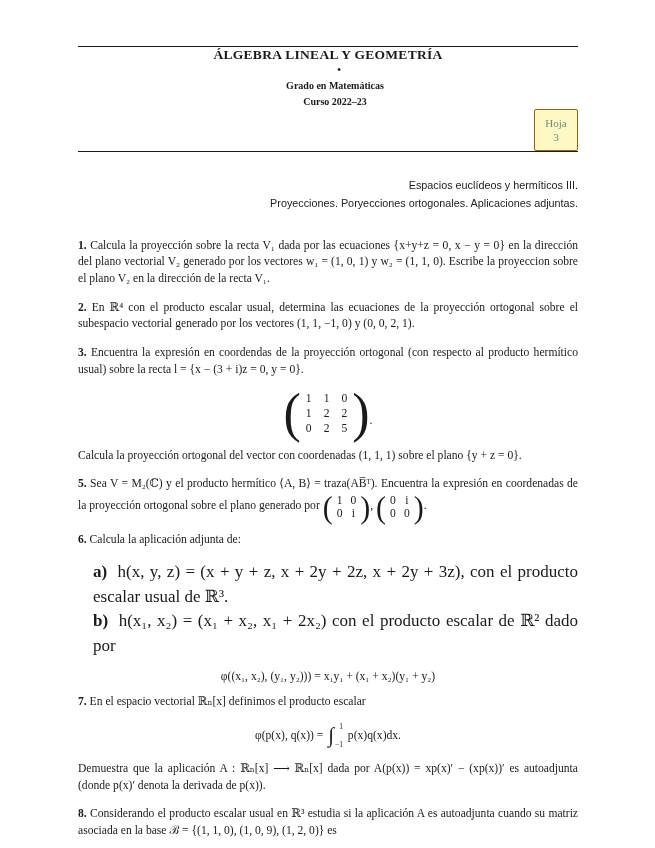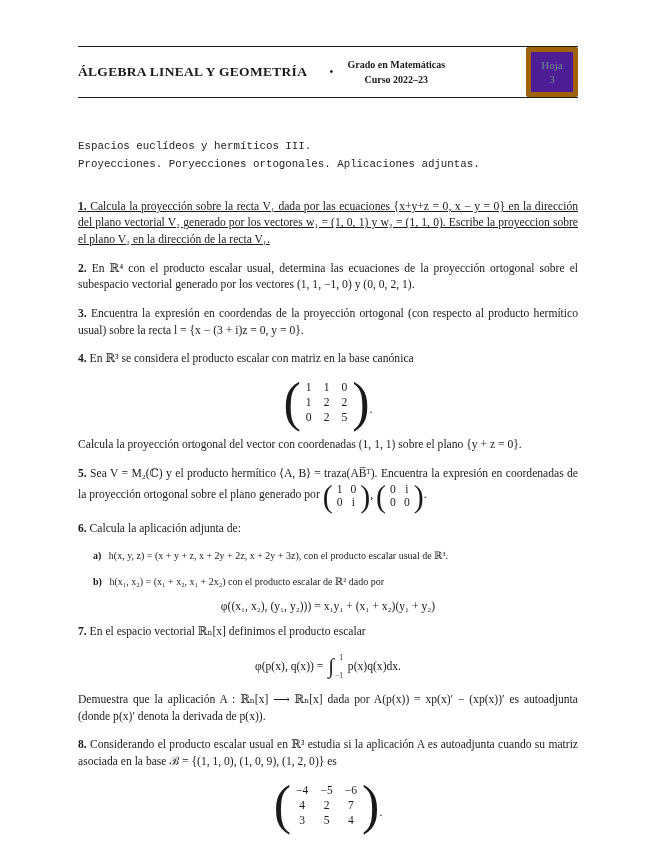--- a/index.html
+++ b/index.html
@@ -5,42 +5,42 @@
   html, body { margin:0; padding:0; background:#ffffff; }
   body {
     width:655px; height:848px; overflow:hidden;
     font-family:"Liberation Serif", "DejaVu Serif", serif;
     color:#1a1a1a;
   }
   .page { box-sizing:border-box; width:655px; padding:46px 77px 30px 78px; }
 
   .rule { border-top:1px solid #1a1a1a; height:0; }
 
-  .header { display:flex; align-items:center; min-height:44px; }
+  .header { display:flex; align-items:center; min-height:44px;flex-direction:column; }
   .header-title { font-weight:700; font-size:13.5px; letter-spacing:0.3px; white-space:nowrap; }
   .bullet { margin-left:22px; font-size:12px; }
   .course { margin-left:14px; font-weight:700; font-size:10px; line-height:1.55; text-align:center; }
   .course span { display:block; }
   .badge {
     margin-left:auto; width:42px; height:40px;
-    background:#4c1d95; border:5px solid #a16207; border-radius:2px;
+    background:#fef9c3; border:1px solid #a16207; border-radius:2px;
     display:flex; flex-direction:column; align-items:center; justify-content:center;
     color:#6f8f86; font-size:11px; line-height:1.3; font-weight:400;
   }
 
   .subtitle {
-    margin-top:39px; text-align:left;
-    font-family:Liberation Mono, monospace;
+    margin-top:24px; text-align:right;
+    font-family:Liberation Sans, sans-serif;
     font-size:10.8px; line-height:1.7; color:#222;
   }
 
   .prob { margin-top:6px; text-align:justify; font-size:11.6px; line-height:1.45; }
   .prob b { font-weight:700; }
 
-  .sub-item { margin:11px 0 0 15px; text-align:justify; font-size:10px; line-height:1.45; }
+  .sub-item { margin:0 0 0 15px; text-align:justify; font-size:17px; line-height:1.45; }
   .sub-item b { font-weight:700; margin-right:5px; }
 
   .display { display:flex; justify-content:center; align-items:center; margin:11px 0; }
 
   .matrix { display:inline-flex; align-items:center; vertical-align:middle; }
   .paren { font-weight:300; line-height:0.9; transform:scaleY(1.05); }
   .m3 .paren { font-size:52px; }
   .m2 .paren { font-size:30px; }
   .mgrid { display:grid; column-gap:12px; padding:0 5px; text-align:center; font-size:11.6px; line-height:15px; }
   .m2 .mgrid { column-gap:8px; line-height:13px; padding:0 4px; }
@@ -73,39 +73,35 @@
     </span>
   </div>
 
   <div class="rule"></div>
 
   <div class="subtitle">
     <div>Espacios euclídeos y hermíticos III.</div>
     <div>Proyecciones. Poryecciones ortogonales. Aplicaciones adjuntas.</div>
   </div>
 
-  <p class="prob" style="margin-top:25px;text-decoration:underline;">
+  <p class="prob" style="margin-top:25px;">
     <b>1.</b>
     <span>Calcula la proyección sobre la recta V₁ dada por las ecuaciones {x+y+z = 0, x − y = 0} en la dirección del plano vectorial V₂ generado por los vectores w₁ = (1, 0, 1) y w₂ = (1, 1, 0). Escribe la proyeccion sobre el plano V₂ en la dirección de la recta V₁.</span>
   </p>
 
   <p class="prob">
     <b>2.</b>
     <span>En ℝ⁴ con el producto escalar usual, determina las ecuaciones de la proyección ortogonal sobre el subespacio vectorial generado por los vectores (1, 1, −1, 0) y (0, 0, 2, 1).</span>
   </p>
 
   <p class="prob">
     <b>3.</b>
     <span>Encuentra la expresión en coordendas de la proyección ortogonal (con respecto al producto hermítico usual) sobre la recta l = {x − (3 + i)z = 0,  y = 0}.</span>
   </p>
 
-  <p class="prob">
-    <b>4.</b>
-    <span>En ℝ³ se considera el producto escalar con matriz en la base canónica</span>
-  </p>
 
   <div class="display">
     <span class="matrix m3">
       <span class="paren">(</span>
       <span class="mgrid" style="grid-template-columns: repeat(3, auto);">
           <span>1</span>
           <span>1</span>
           <span>0</span>
           <span>1</span>
           <span>2</span>

